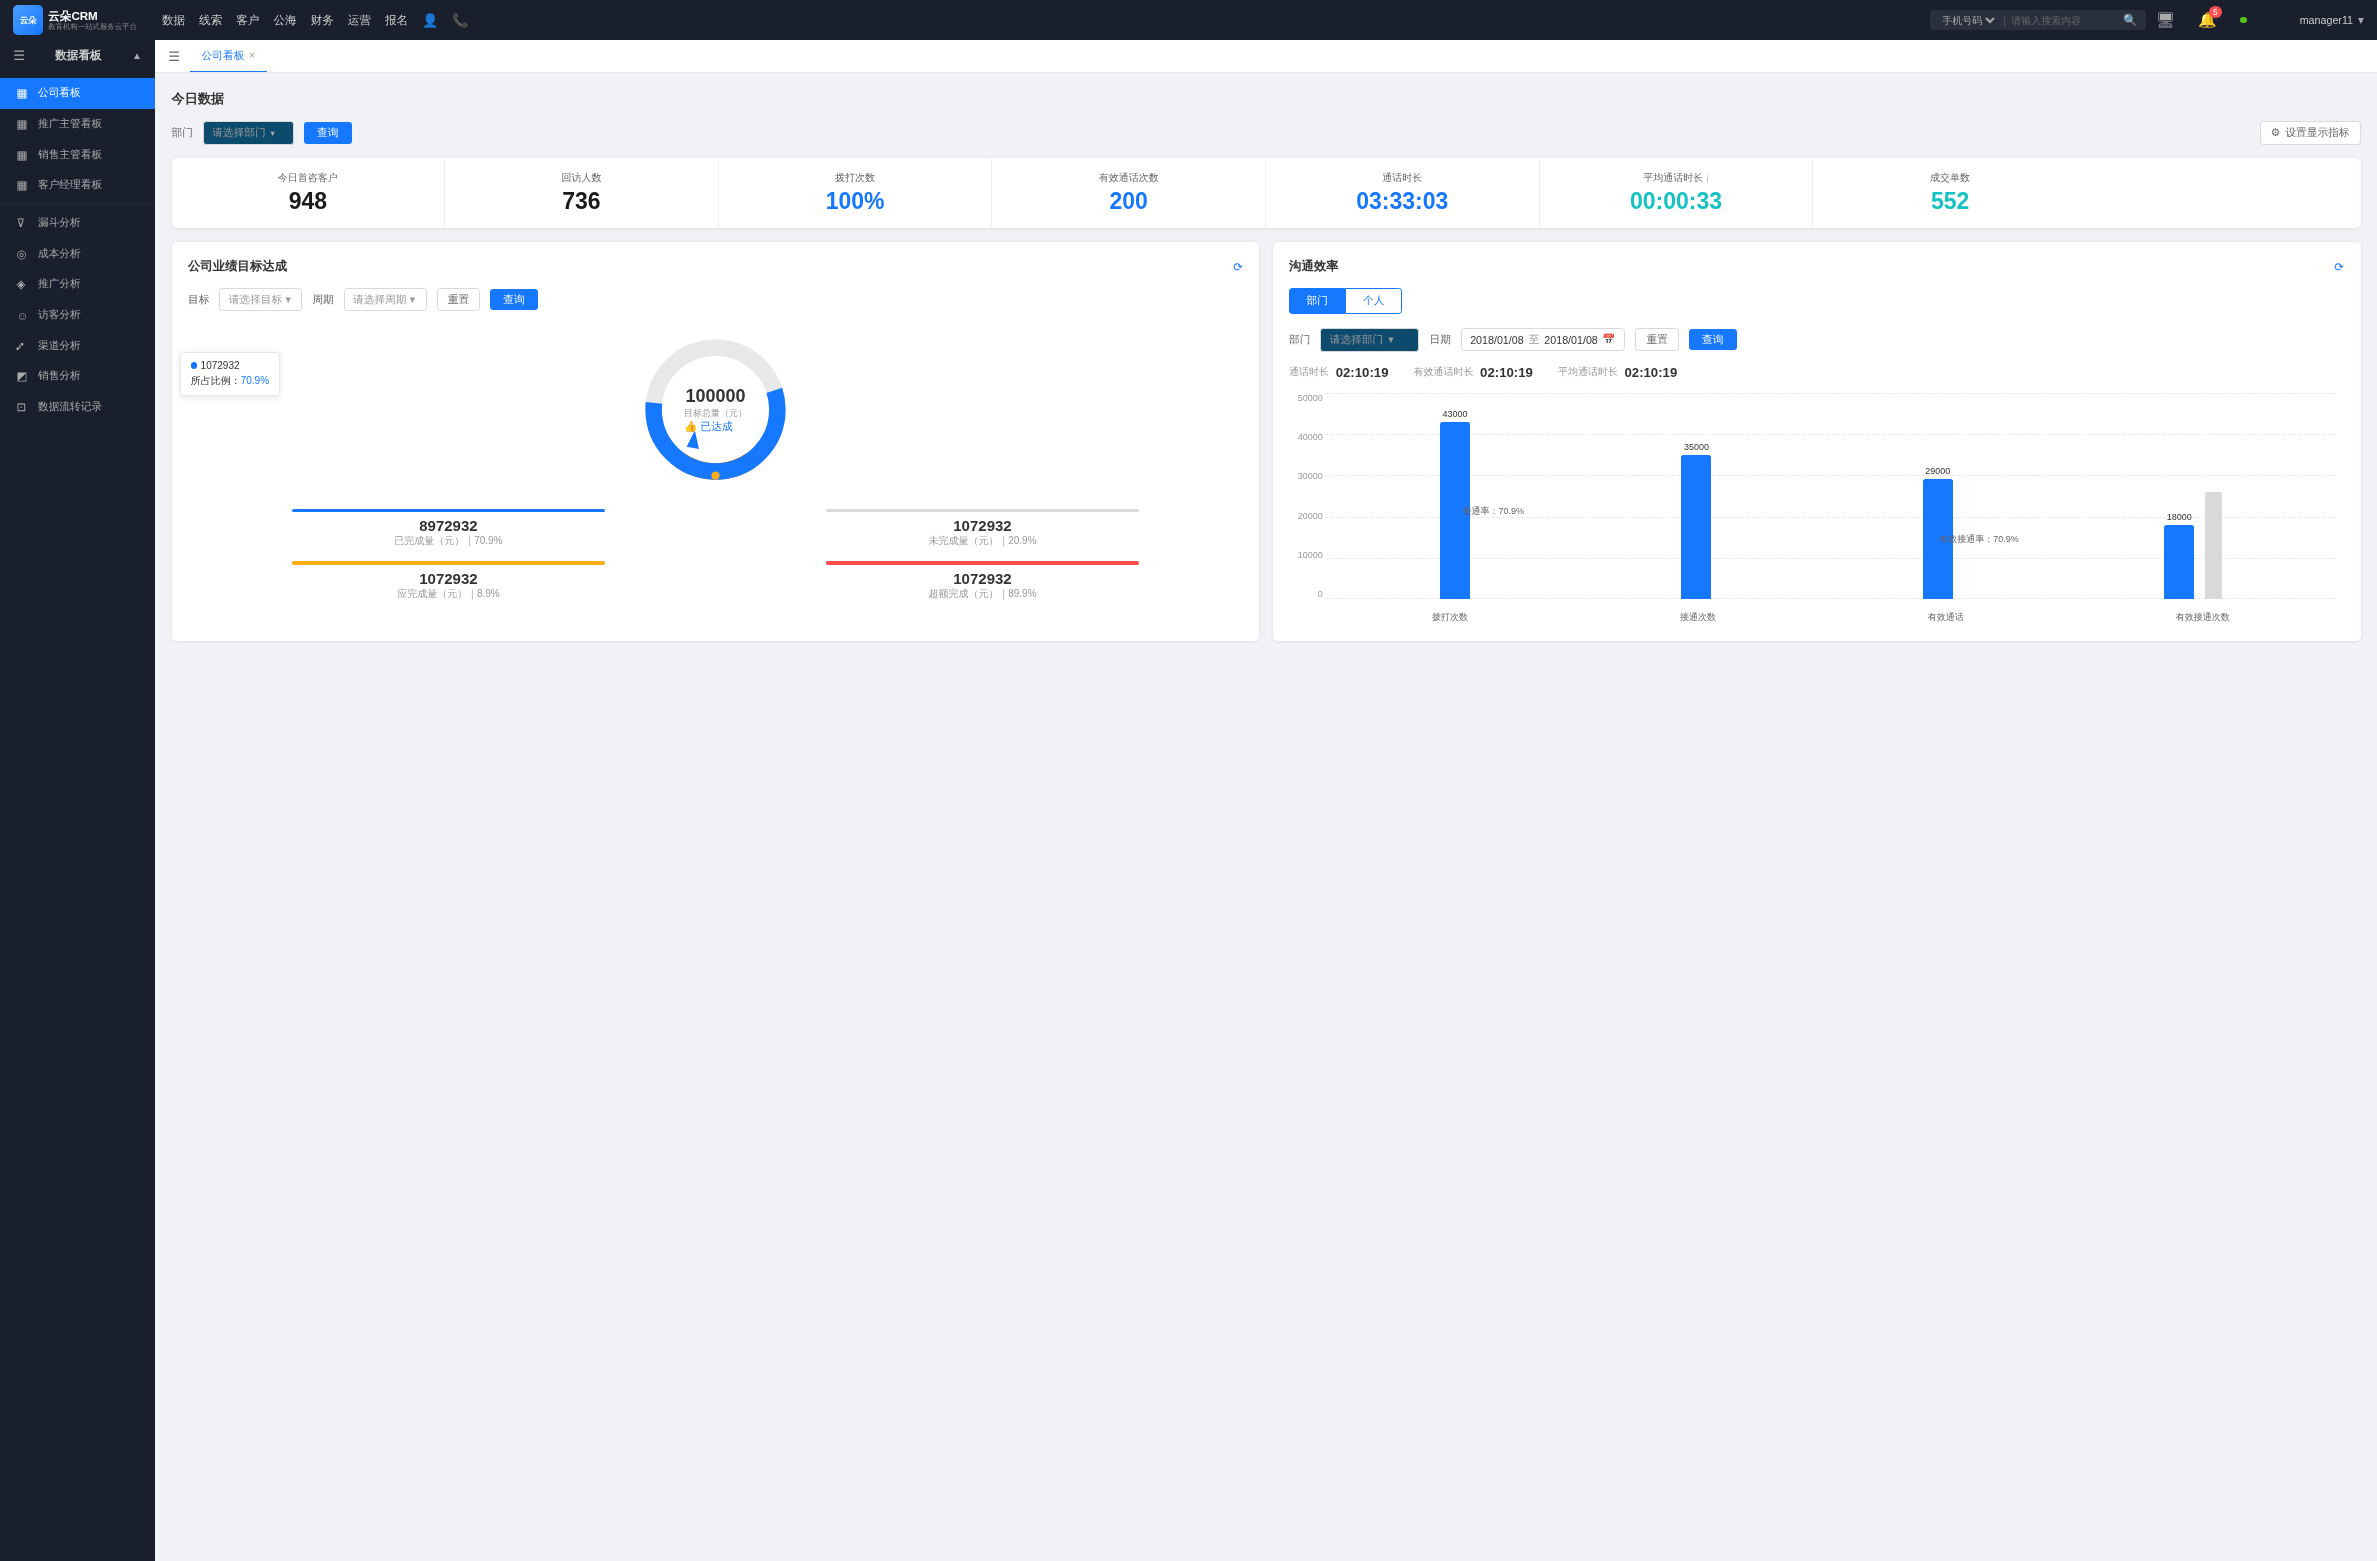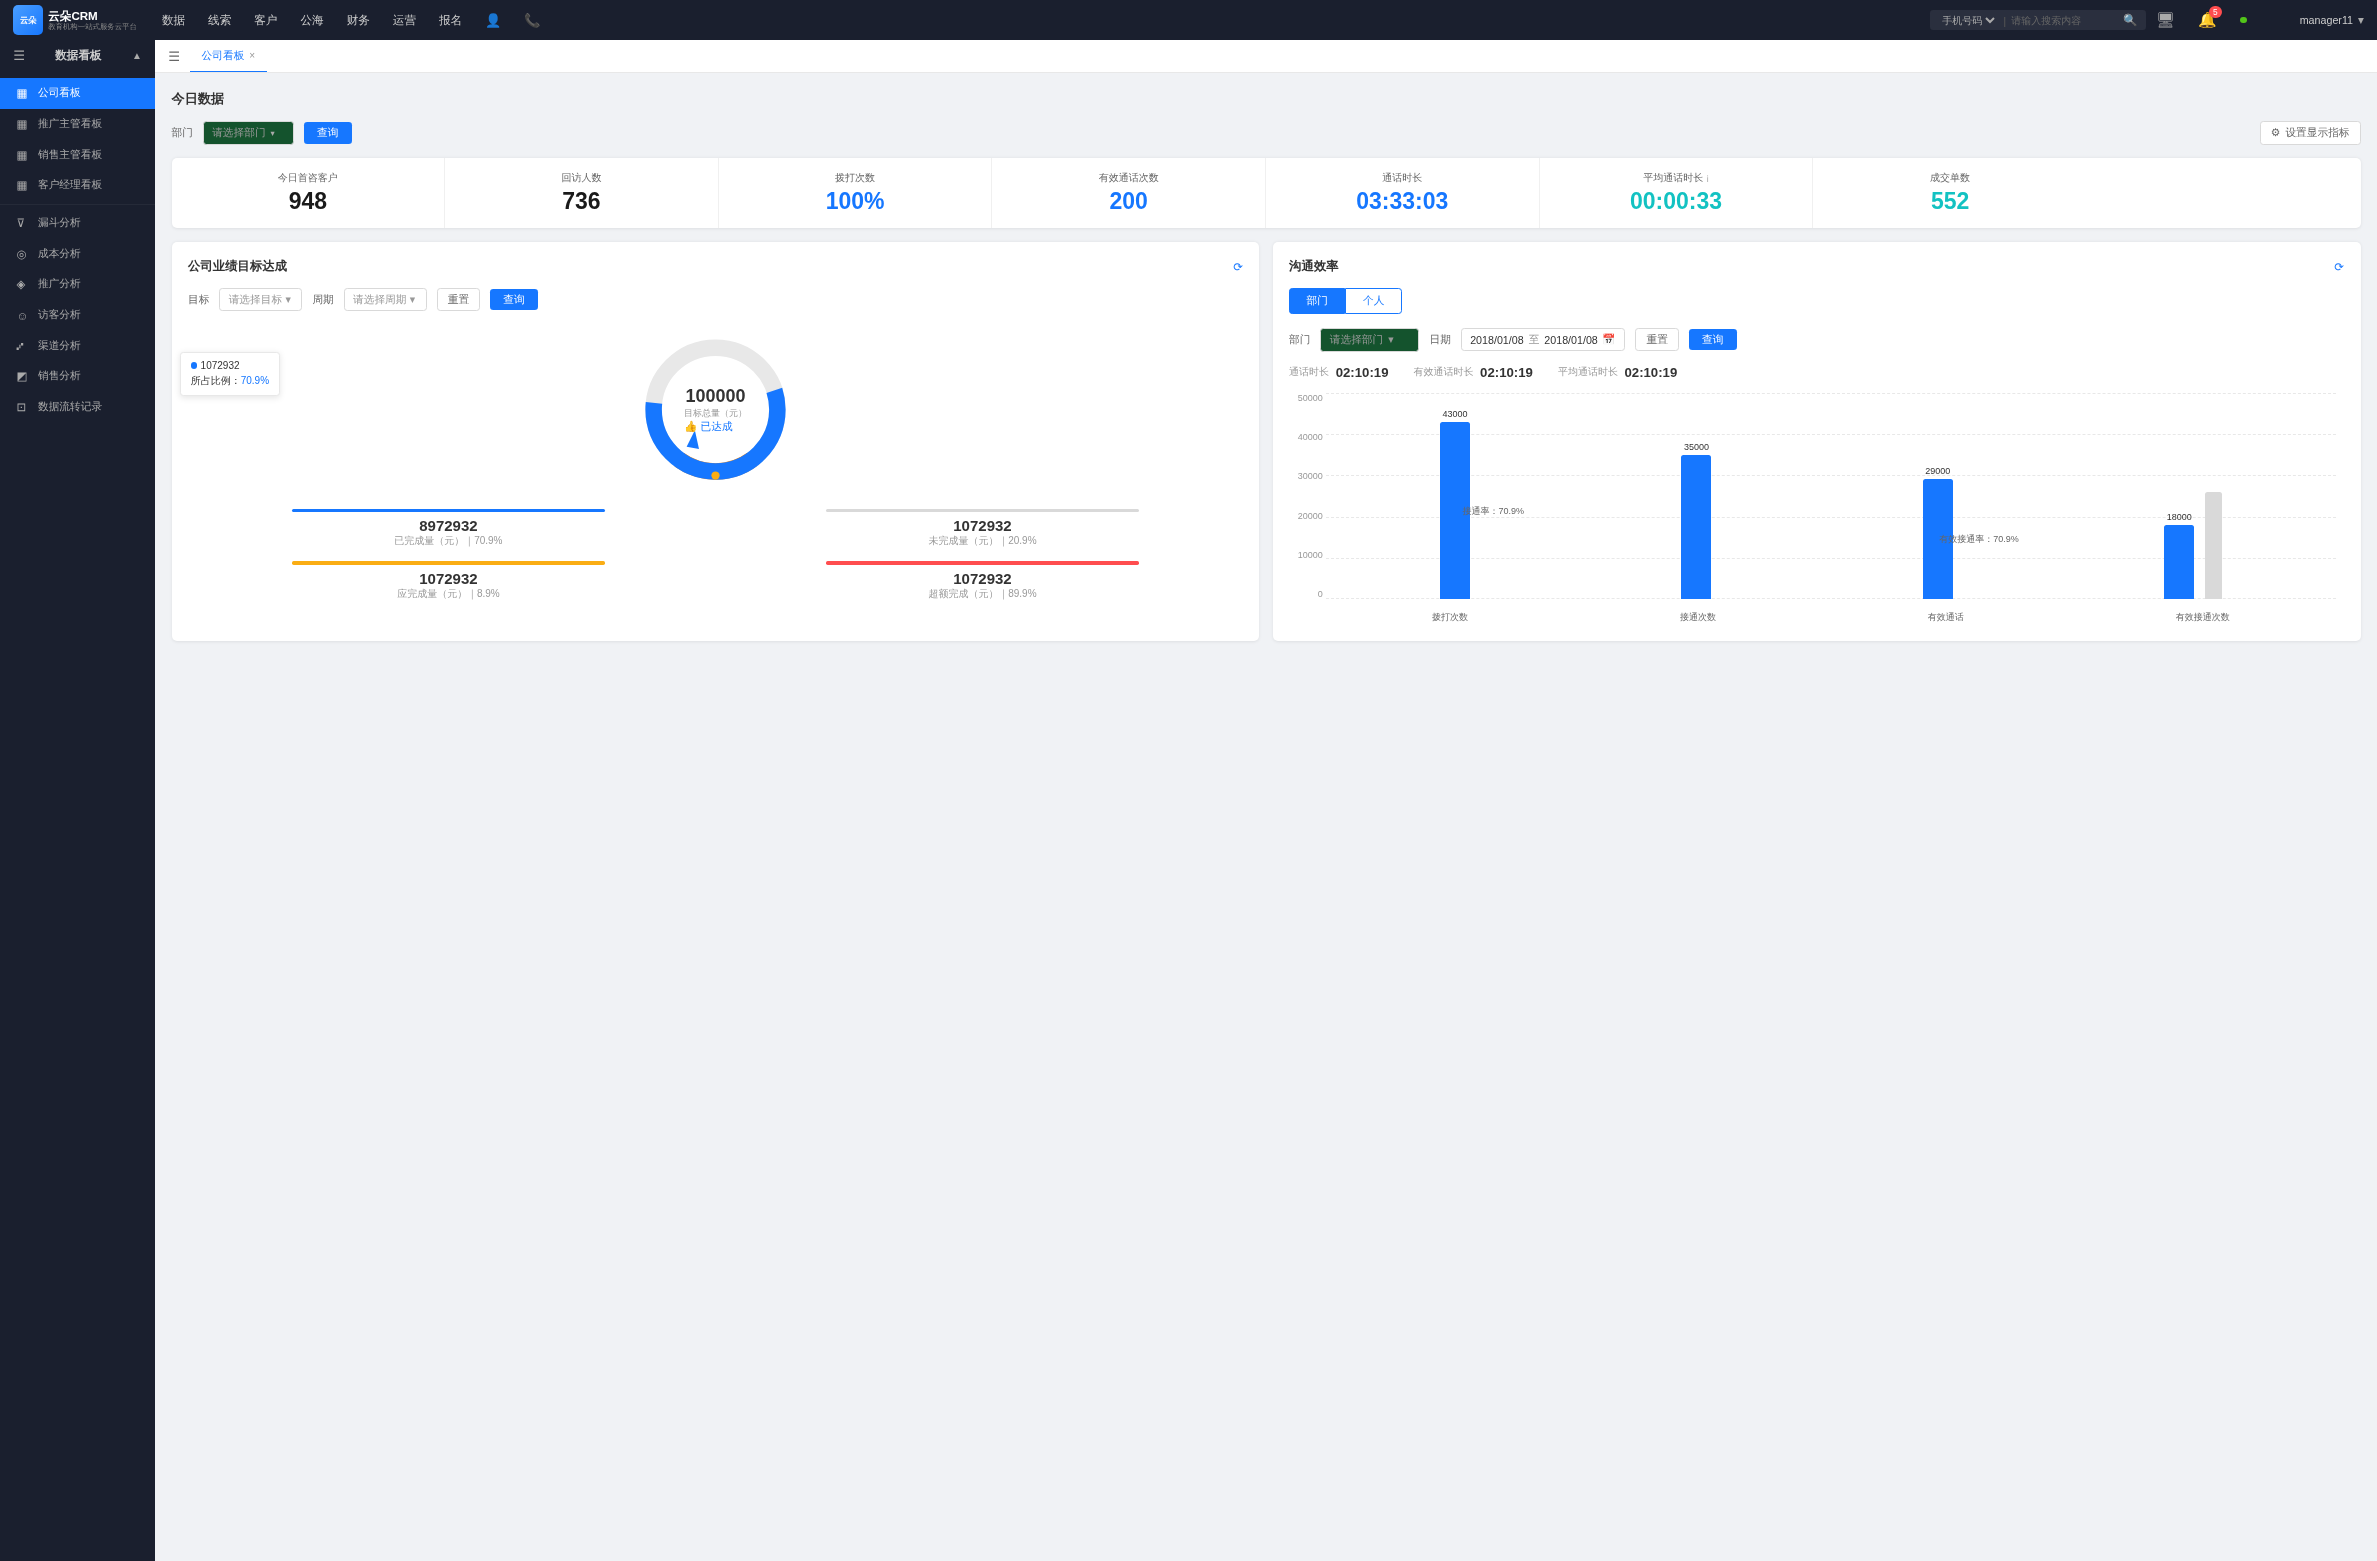--- a/index.html
+++ b/index.html
@@ -5,21 +5,21 @@
     * { box-sizing: border-box; margin: 0; padding: 0; }
     body { font-family: 'Microsoft YaHei', Arial, sans-serif; background: #f0f2f5; font-size: 11.6px; color: #333; display: flex; flex-direction: column; height: 100vh; overflow: hidden; }
 
     
     .top-nav { background: #1a1f2e; height: 40px; display: flex; align-items: center; padding: 0 13.2px; flex-shrink: 0; }
     .logo { color: white; font-size: 10px; display: flex; align-items: center; gap: 5px; margin-right: 25px; min-width: 99px; }
     .logo-icon { width: 30px; height: 30px; background: linear-gradient(135deg, #4a9eff, #1677ff); border-radius: 5px; display: flex; align-items: center; justify-content: center; font-size: 8.3px; color: white; font-weight: bold; }
     .logo-text { display: flex; flex-direction: column; line-height: 1.2; }
     .logo-text span:first-child { font-size: 11.6px; color: white; font-weight: bold; }
     .logo-text span:last-child { font-size: 8.3px; color: #aaa; }
-    .nav-items { display: flex; gap: 23px; flex: 1; }
+    .nav-items { display: flex; gap: 14px; flex: 1; }
     .nav-item { color: #ccc; font-size: 11.6px; cursor: pointer; padding: 3.3px 0; }
     .nav-icons { display: flex; align-items: center; gap: 13.2px; }
     .search-bar { display: flex; align-items: center; background: #2a2f3e; border-radius: 3.3px; padding: 3.3px 8.3px; gap: 5px; }
     .search-bar select { background: transparent; border: none; color: #aaa; font-size: 10px; outline: none; cursor: pointer; }
     .search-bar input { background: transparent; border: none; color: #ccc; font-size: 10px; outline: none; width: 99px; }
     .search-bar input::placeholder { color: #666; }
     .badge { position: absolute; top: -5px; right: -5px; background: #ff4d4f; color: white; font-size: 8.3px; border-radius: 8.3px; padding: 0.8px 3.3px; min-width: 13.2px; text-align: center; }
     .user-info { display: flex; align-items: center; gap: 5px; color: #ccc; cursor: pointer; }
     .status-dot { width: 6.6px; height: 6.6px; background: #52c41a; border-radius: 50%; }
 
@@ -43,21 +43,21 @@
     .tab { display: flex; align-items: center; gap: 5px; padding: 8.3px 11.6px; border-bottom: 1.7px solid #1677ff; color: #1677ff; font-size: 10.7px; cursor: pointer; }
     .tab .close { color: #999; font-size: 10px; }
 
     .content-body { padding: 16.5px; flex: 1; overflow-y: auto; }
 
     
     .section-title { font-size: 13.2px; font-weight: bold; color: #333; margin-bottom: 13.2px; }
     .filter-bar { display: flex; align-items: center; justify-content: space-between; margin-bottom: 13.2px; }
     .filter-left { display: flex; align-items: center; gap: 10px; }
     .filter-label { color: #666; font-size: 10.7px; }
-    .select-box { border: 0.8px solid #d9d9d9; border-radius: 3.3px; padding: 4.1px 8.3px; font-size: 10.7px; color: #999; background: #14532d; cursor: pointer; display: flex; align-items: center; gap: 5px; min-width: 91px; }
+    .select-box { border: 0.8px solid #d9d9d9; border-radius: 3.3px; padding: 4.1px 8.3px; font-size: 10.7px; color: #999; background: #0c4a6e; cursor: pointer; display: flex; align-items: center; gap: 5px; min-width: 91px; }
     .select-box .arrow { color: #aaa; font-size: 8.3px; }
     .btn-query { background: #1677ff; color: white; border: none; border-radius: 3.3px; padding: 4.1px 13.2px; font-size: 10.7px; cursor: pointer; }
     .btn-settings { display: flex; align-items: center; gap: 5px; border: 0.8px solid #d9d9d9; border-radius: 3.3px; padding: 4.1px 10px; font-size: 10.7px; color: #666; background: white; cursor: pointer; }
 
     
     .stats-row { display: grid; grid-template-columns: repeat(8, 1fr); gap: 0; background: white; border-radius: 5px; margin-bottom: 13.2px; box-shadow: 0 0.8px 3.3px rgba(0,0,0,0.08); }
     .stat-card { padding: 13.2px 16.5px; border-right: 0.8px solid #f0f0f0; text-align: center; }
     .stat-card:last-child { border-right: none; }
     .stat-label { font-size: 10px; color: #666; margin-bottom: 3px; }
     .stat-value { font-size: 23px; font-weight: bold; }

